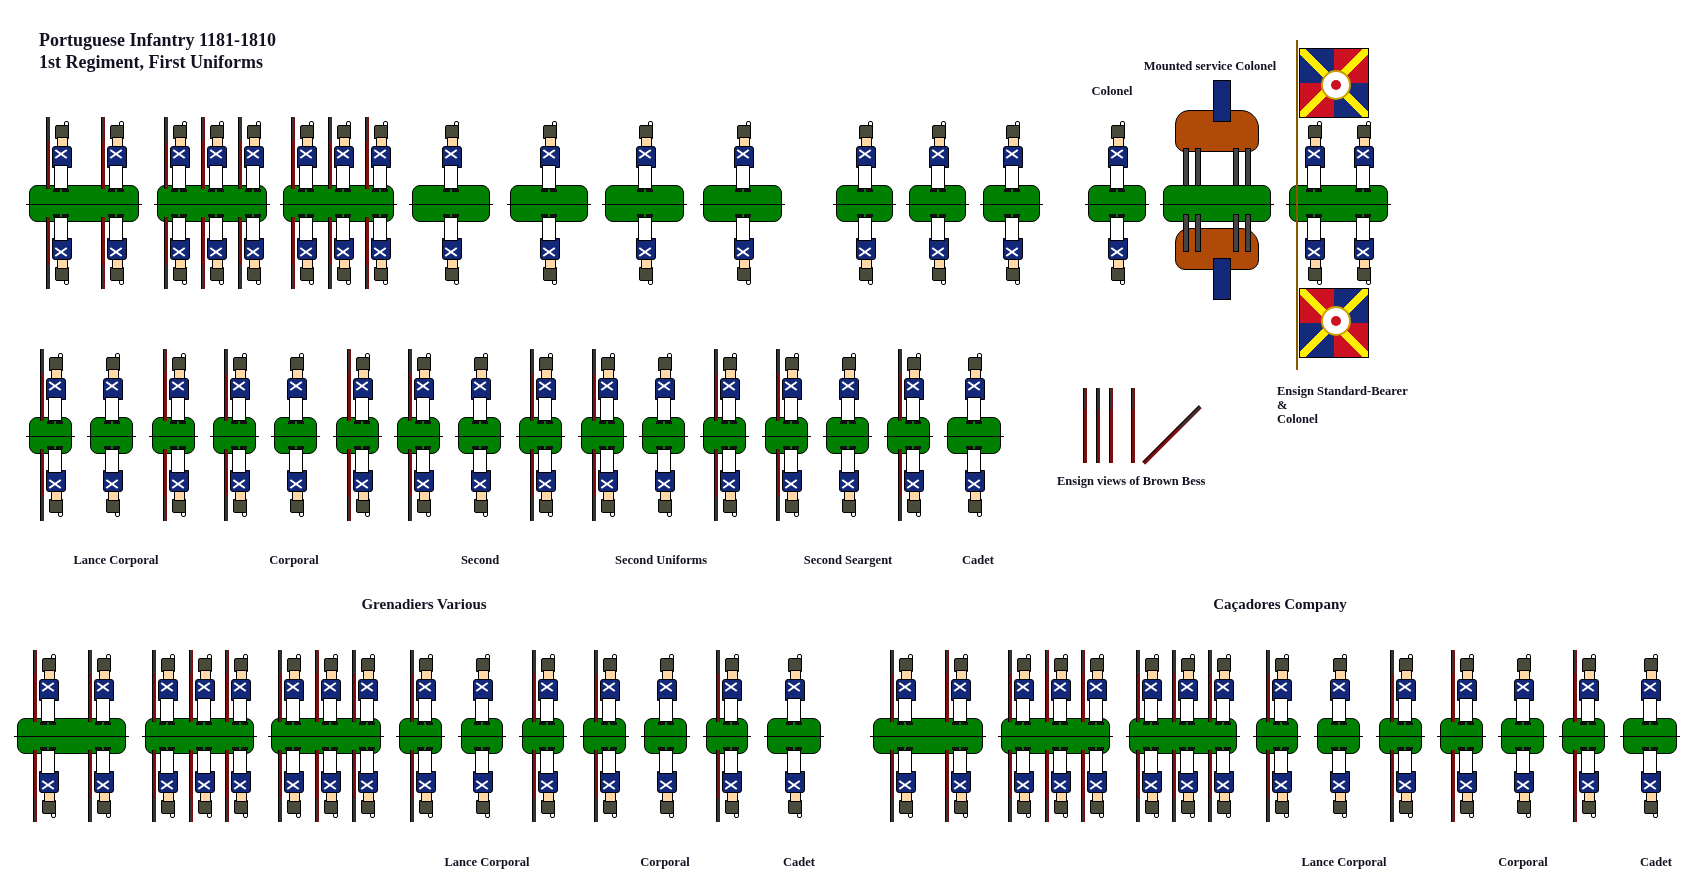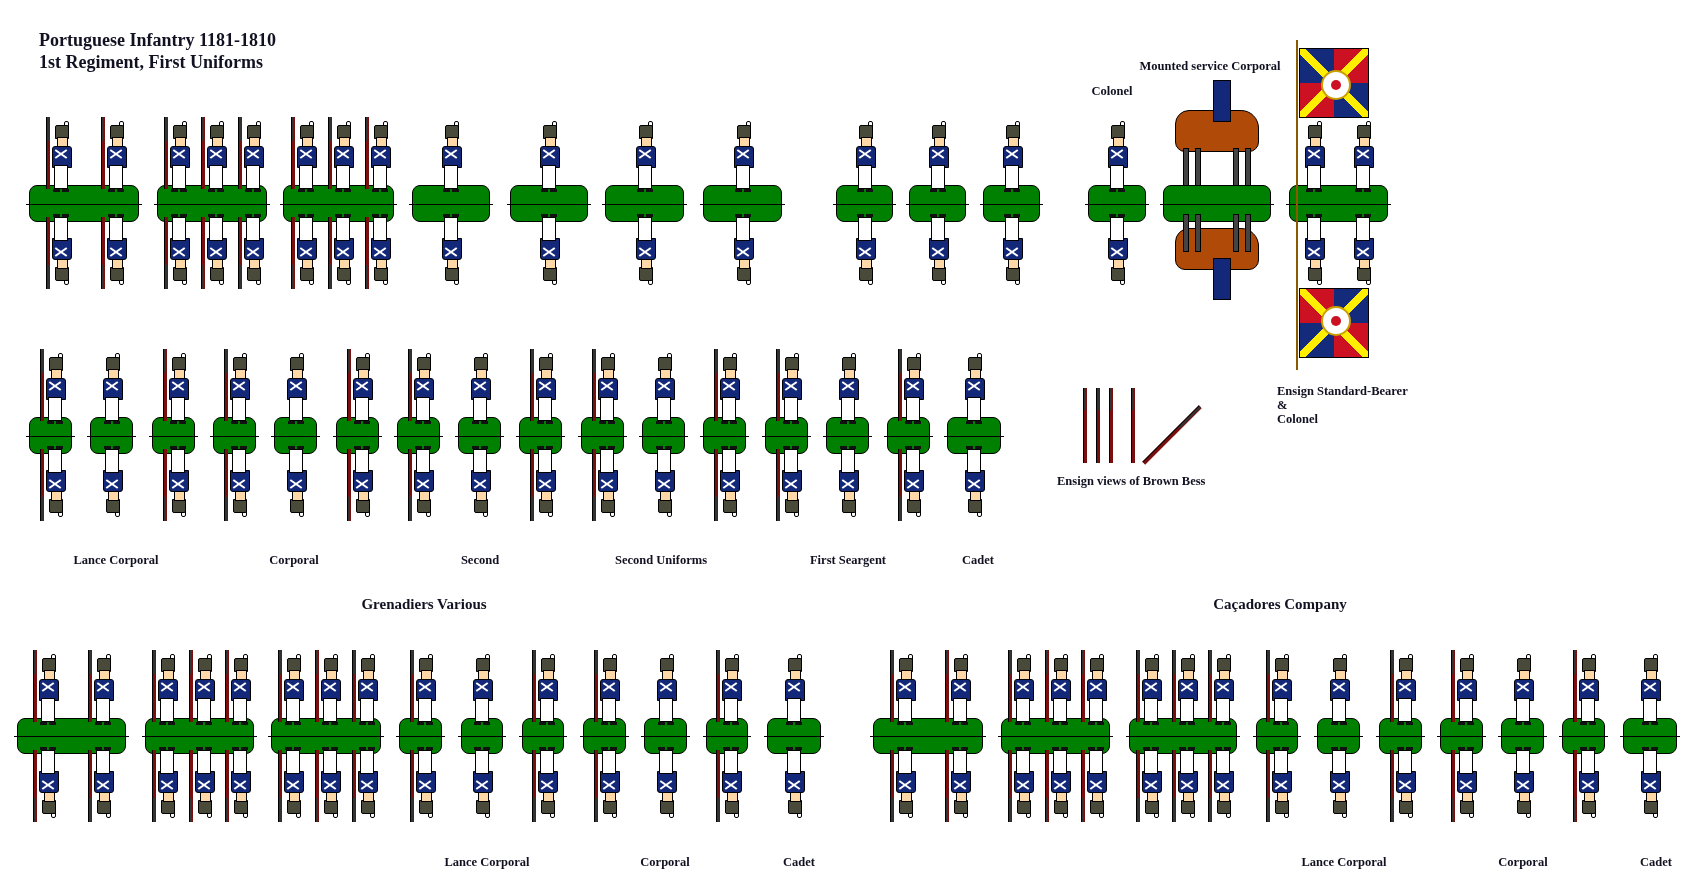--- a/index.html
+++ b/index.html
@@ -32,21 +32,21 @@
   .horse { position:absolute; background:#b04a08; border:1px solid #000; border-radius:14px 18px 10px 10px; }
   .horse-leg { position:absolute; width:4px; background:#444; border:1px solid #000; }
 </style>
 </head>
 <body>
 
 <div class="title" style="top:29px;">Portuguese Infantry 1181-1810</div>
 <div class="title" style="top:51px;">1st Regiment, First Uniforms</div>
 
 <div class="label" style="left:1112px; top:84px;">Colonel</div>
-<div class="label" style="left:1210px; top:59px;">Mounted service Corporal</div>
+<div class="label" style="left:1210px; top:59px;">Mounted service Colonel</div>
 
 <div id="row1">
     <div class="base" style="left: 29px; width: 110px; top: 185px; height: 37px;"></div>
     <div class="base-line" style="left: 26px; width: 116px; top: 204px;"></div>
     <div class="fig" style="left: 49.5px; height: 78px; top: 121px;">
       <div class="plume" style="top: 0px;"></div>
       <div class="shako" style="top: 4px;"></div>
       <div class="face" style="top: 16px;"></div>
       <div class="coat" style="top: 25px;"></div>
       <div class="trou" style="top: 44px;"></div>
@@ -1002,21 +1002,21 @@
       <div class="belt1" style="top: 32px; transform: rotate(35deg);"></div>
       <div class="belt2" style="top: 32px; transform: rotate(-35deg);"></div>
       <div class="shoe" style="left: 3px; top: 68px;"></div>
       <div class="shoe" style="left: 12px; top: 68px;"></div>
     </div>
   </div>
 <div class="label" style="left:116px; top:553px;">Lance Corporal</div>
 <div class="label" style="left:294px; top:553px;">Corporal</div>
 <div class="label" style="left:480px; top:553px;">Second</div>
 <div class="label" style="left:661px; top:553px;">Second Uniforms</div>
-<div class="label" style="left:848px; top:553px;">First Seargent</div>
+<div class="label" style="left:848px; top:553px;">Second Seargent</div>
 <div class="label" style="left:978px; top:553px;">Cadet</div>
 
 <div class="company" style="left:424px; top:596px;">Grenadiers Various</div>
 <div class="company" style="left:1280px; top:596px;">Caçadores Company</div>
 <div id="row3">
     <div class="base" style="left: 17px; width: 109px; top: 718px; height: 36px;"></div>
     <div class="base-line" style="left: 14px; width: 115px; top: 736px;"></div>
     <div class="fig" style="left: 37.25px; height: 78px; top: 654px;">
       <div class="plume" style="top: 0px;"></div>
       <div class="shako" style="top: 4px;"></div>

